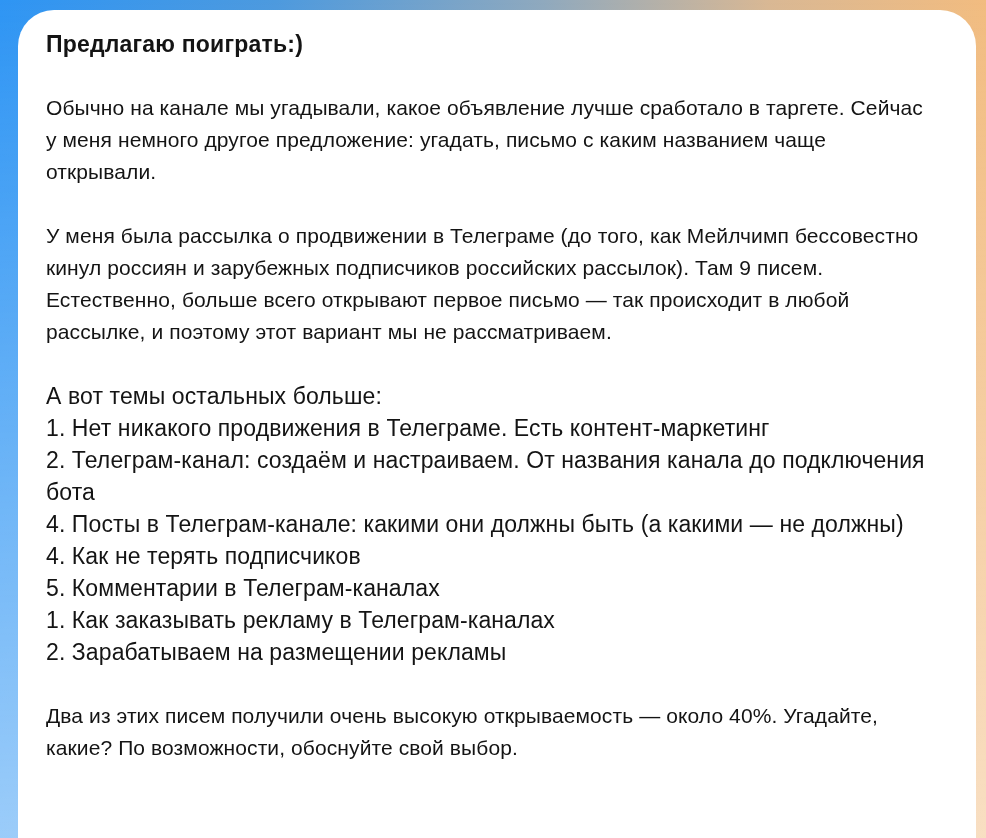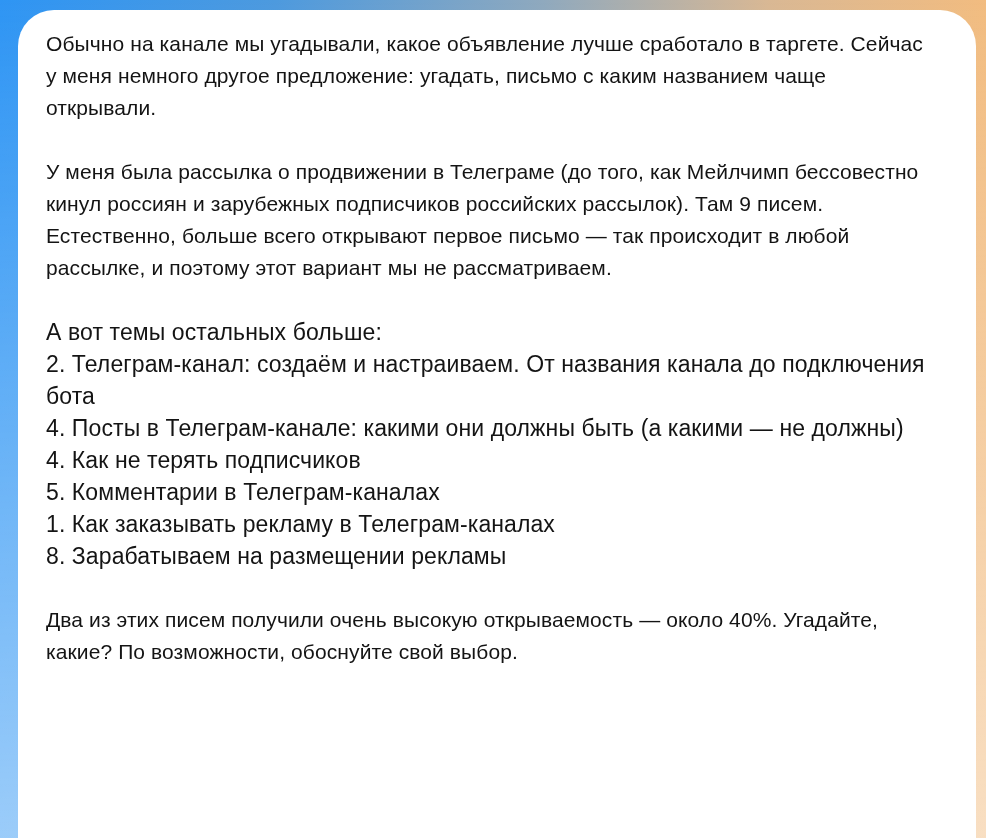--- a/index.html
+++ b/index.html
@@ -45,29 +45,31 @@
     font-weight: 400;
     line-height: 32px;
     max-width: 888px;
     letter-spacing: 0.1px;
   }
 </style>
 </head>
 <body>
 
 <div class="card">
+  <h1 class="title">Предлагаю поиграть:)</h1>
 
   <p class="para">Обычно на канале мы угадывали, какое объявление лучше сработало в таргете. Сейчас у меня немного другое предложение: угадать, письмо с каким названием чаще открывали.</p>
 
   <p class="para">У меня была рассылка о продвижении в Телеграме (до того, как Мейлчимп бессовестно кинул россиян и зарубежных подписчиков российских рассылок). Там 9 писем. Естественно, больше всего открывают первое письмо — так происходит в любой рассылке, и поэтому этот вариант мы не рассматриваем.</p>
 
   <div class="list-block">
     <div class="list-line">А вот темы остальных больше:</div>
+    <div class="list-line">1. Нет никакого продвижения в Телеграме. Есть контент-маркетинг</div>
     <div class="list-line">2. Телеграм-канал: создаём и настраиваем. От названия канала до подключения бота</div>
     <div class="list-line">4. Посты в Телеграм-канале: какими они должны быть (а какими — не должны)</div>
     <div class="list-line">4. Как не терять подписчиков</div>
     <div class="list-line">5. Комментарии в Телеграм-каналах</div>
     <div class="list-line">1. Как заказывать рекламу в Телеграм-каналах</div>
-    <div class="list-line">8. Зарабатываем на размещении рекламы</div>
+    <div class="list-line">2. Зарабатываем на размещении рекламы</div>
   </div>
 
   <p class="para">Два из этих писем получили очень высокую открываемость — около 40%. Угадайте, какие? По возможности, обоснуйте свой выбор.</p>
 </div>
 
 </body></html>

